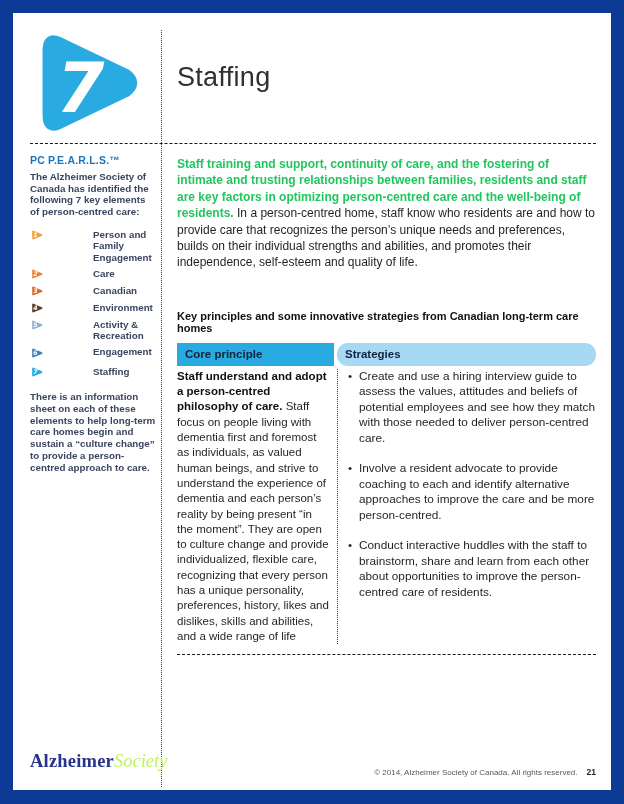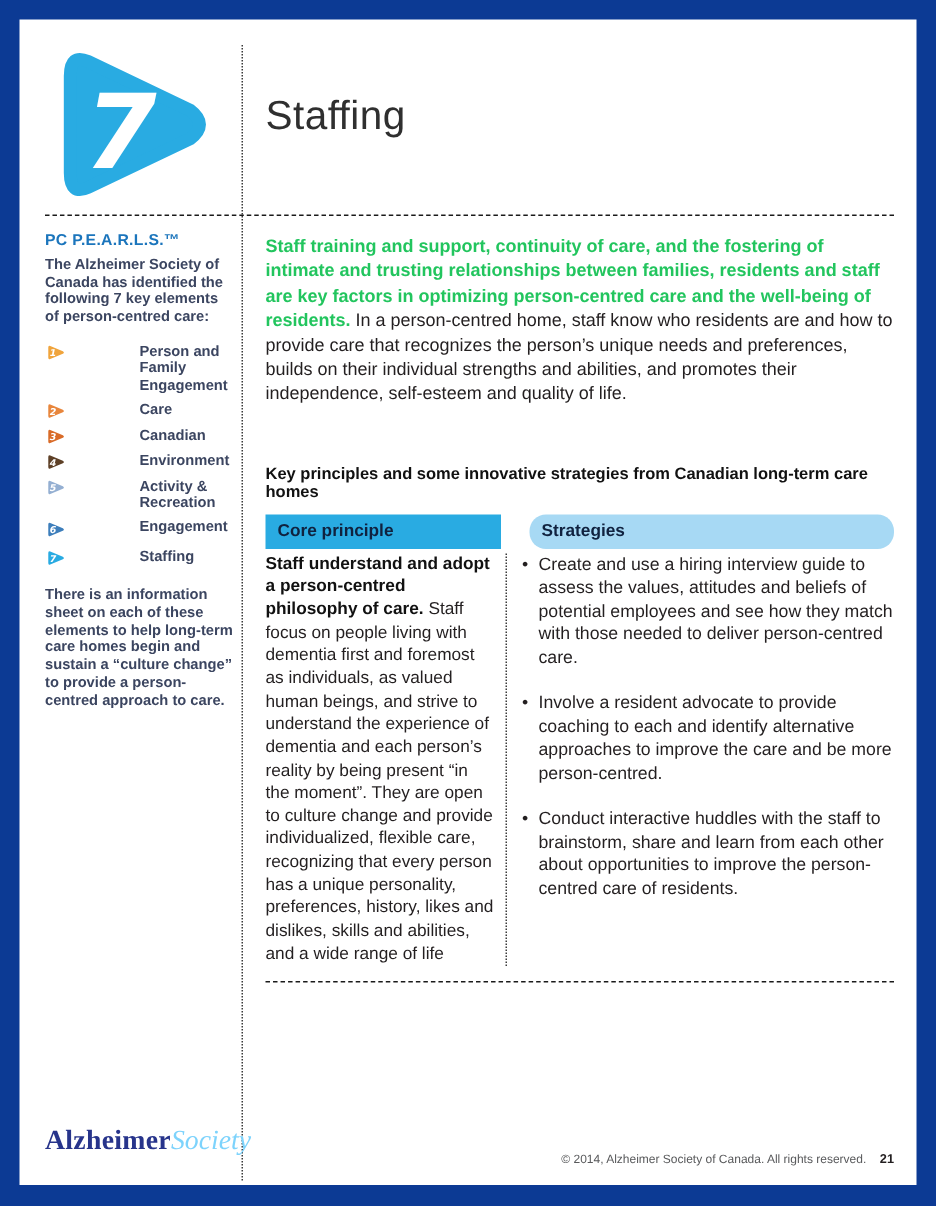--- a/index.html
+++ b/index.html
@@ -52,41 +52,41 @@
   .pearl-label { font-size: 9.8px; line-height: 11.5px; font-weight: bold; color: #3b4560; }
   .sidebar-note { margin-top: 13px; font-size: 9.8px; line-height: 11.7px; font-weight: bold; }
 
   
   .main { position: absolute; left: 177px; top: 156px; width: 419px; color: #231f20; }
   .intro { font-size: 12px; line-height: 16.4px; }
   .intro .lead { font-weight: bold; color: #22c55e; text-align: center; }
   .table-heading { margin-top: 39px; font-size: 11px; font-weight: bold; color: #111111; }
 
   .ptable { margin-top: 9px; }
-  .ptable-header { display: flex; gap: 19px; }
+  .ptable-header { display: flex; gap: 3px; }
   .ptable-header .cell {
     padding: 5px 8px 6px 8px; font-size: 11.5px; font-weight: bold; color: #10223f;
   }
   .cell-core { width: 157px; background: #29abe2; }
   .cell-strat { flex: 1; background: #a7d9f4; border-radius: 11px; }
 
   .ptable-body {
     display: flex; margin-top: 3px; min-height: 238px;
     border-bottom: 1.5px dashed #1a1a1a; padding-bottom: 10px;
   }
   .col-principle { width: 160px; padding-right: 8px; font-size: 11.5px; line-height: 15.3px; }
   .col-principle .lead { font-weight: bold; color: #111111; }
   .col-strategies { flex: 1; border-left: 1.5px dotted #3a3a3a; padding-left: 10px; }
   .strategy { display: flex; margin-bottom: 15px; font-size: 11.8px; line-height: 15.5px; }
   .strategy .bullet { flex: 0 0 11px; font-size: 11.8px; }
 
   
   .footer-logo { position: absolute; left: 30px; top: 751px; font-family: "Liberation Serif", serif; }
   .footer-logo .alz { color: #27348b; font-weight: bold; font-size: 18.5px; letter-spacing: 0.2px; }
-  .footer-logo .soc { color: #7dd3fc; font-style: italic; font-size: 18.5px; }
+  .footer-logo .soc { color: #bef264; font-style: italic; font-size: 18.5px; }
   .footer-right {
     position: absolute; right: 28px; top: 767px; font-size: 8px; color: #58595b;
   }
   .footer-right .pgnum { font-weight: bold; color: #231f20; font-size: 8.5px; margin-left: 9px; }
 </style>
 </head>
 <body>
 
 <div class="page">
   <div class="sheet"></div>

